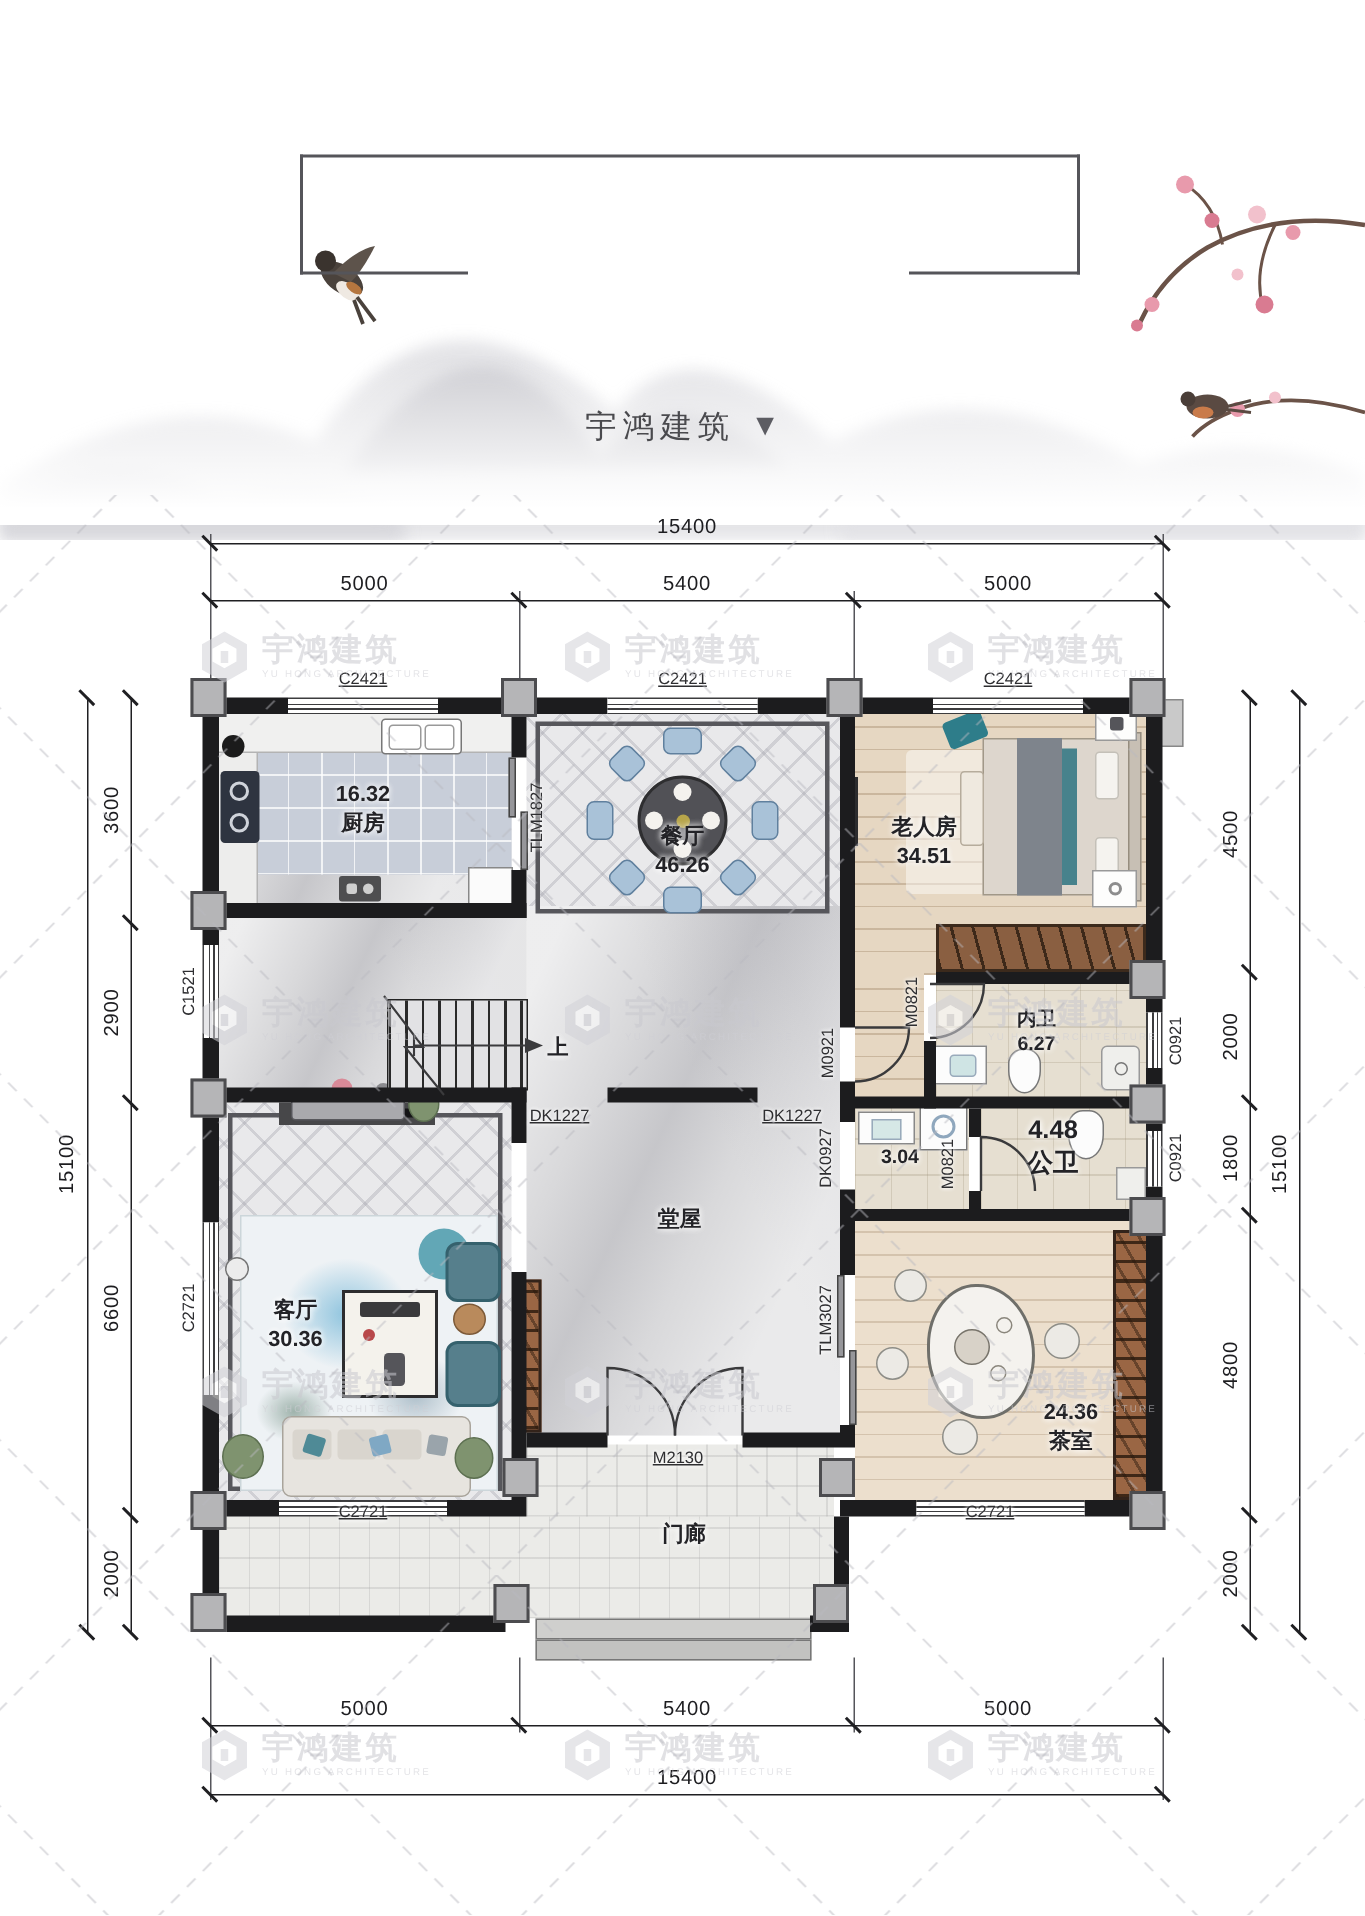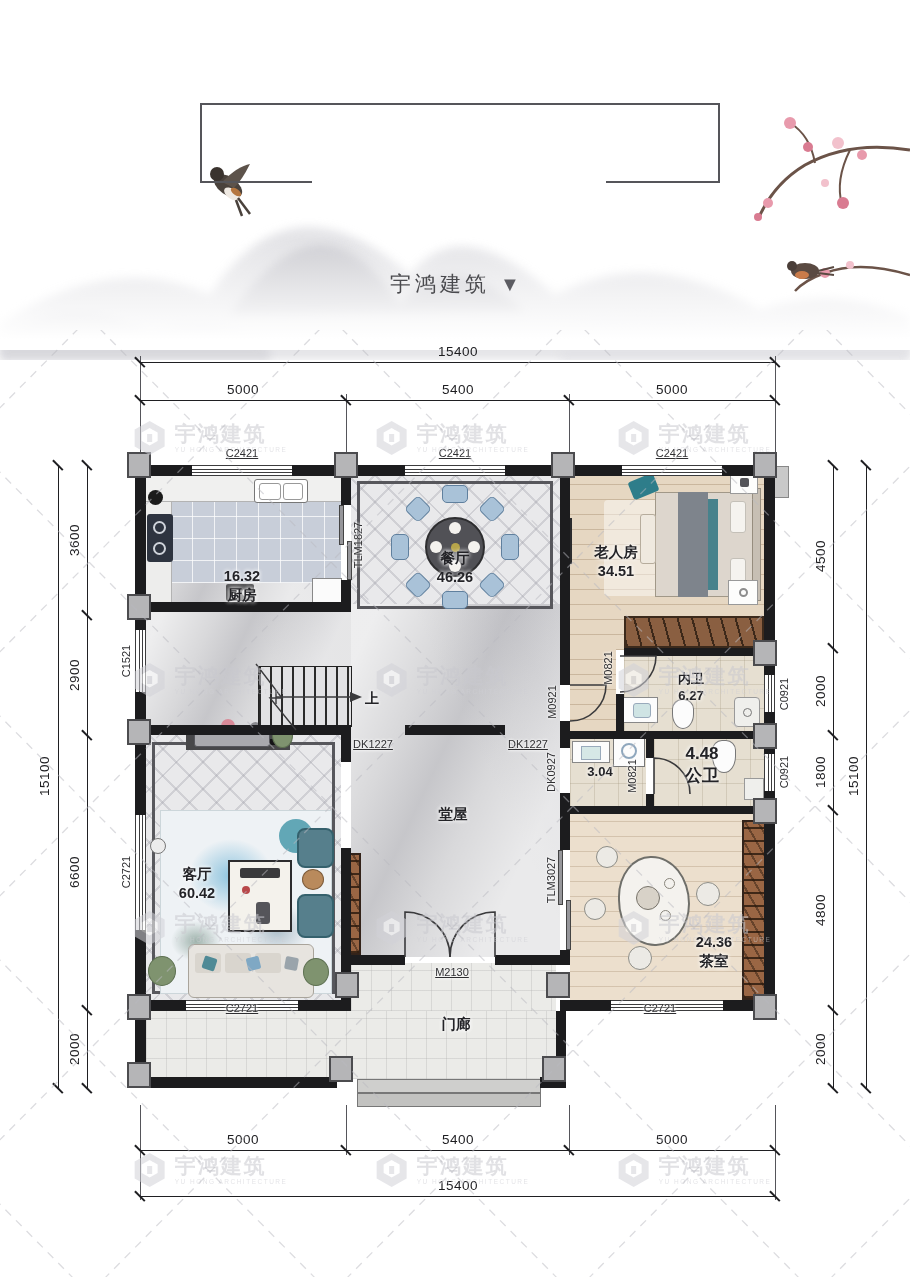--- a/index.html
+++ b/index.html
@@ -381,21 +381,21 @@
   <div class="vlbl" style="left:608px;top:668px;">M0821</div>
   <div class="vlbl" style="left:551px;top:772px;">DK0927</div>
   <div class="vlbl" style="left:632px;top:776px;">M0821</div>
   <div class="vlbl" style="left:551px;top:880px;">TLM3027</div>
   <div class="lbl" style="left:373px;top:744px;">DK1227</div>
   <div class="lbl" style="left:528px;top:744px;">DK1227</div>
   <div class="lbl" style="left:452px;top:972px;">M2130</div>
   <div class="lbl" style="left:242px;top:1008px;">C2721</div>
   <div class="lbl" style="left:660px;top:1008px;">C2721</div>
 
-  <div class="room-lbl" style="left:242px;top:540px;margin-top:46px;">
+  <div class="room-lbl" style="left:242px;top:540px;">
     <div>16.32</div>
     <div>厨房</div>
   </div>
   <div class="room-lbl" style="left:455px;top:568px;">
     <div>餐厅</div>
     <div>46.26</div>
   </div>
   <div class="room-lbl" style="left:616px;top:562px;">
     <div>老人房</div>
     <div>34.51</div>
@@ -409,21 +409,21 @@
   </div>
   <div class="room-lbl" style="left:702px;top:765px;font-size:17px;">
     <div>4.48</div>
     <div>公卫</div>
   </div>
   <div class="room-lbl" style="left:453px;top:814px;">
     <div>堂屋</div>
   </div>
   <div class="room-lbl" style="left:197px;top:884px;">
     <div>客厅</div>
-    <div>60.42</div>
+    <div>30.36</div>
   </div>
   <div class="room-lbl" style="left:714px;top:952px;">
     <div>24.36</div>
     <div>茶室</div>
   </div>
   <div class="room-lbl" style="left:456px;top:1024px;">
     <div>门廊</div>
   </div>
   <div class="room-lbl" style="left:372px;top:698px;font-size:14px;">上</div>
 

